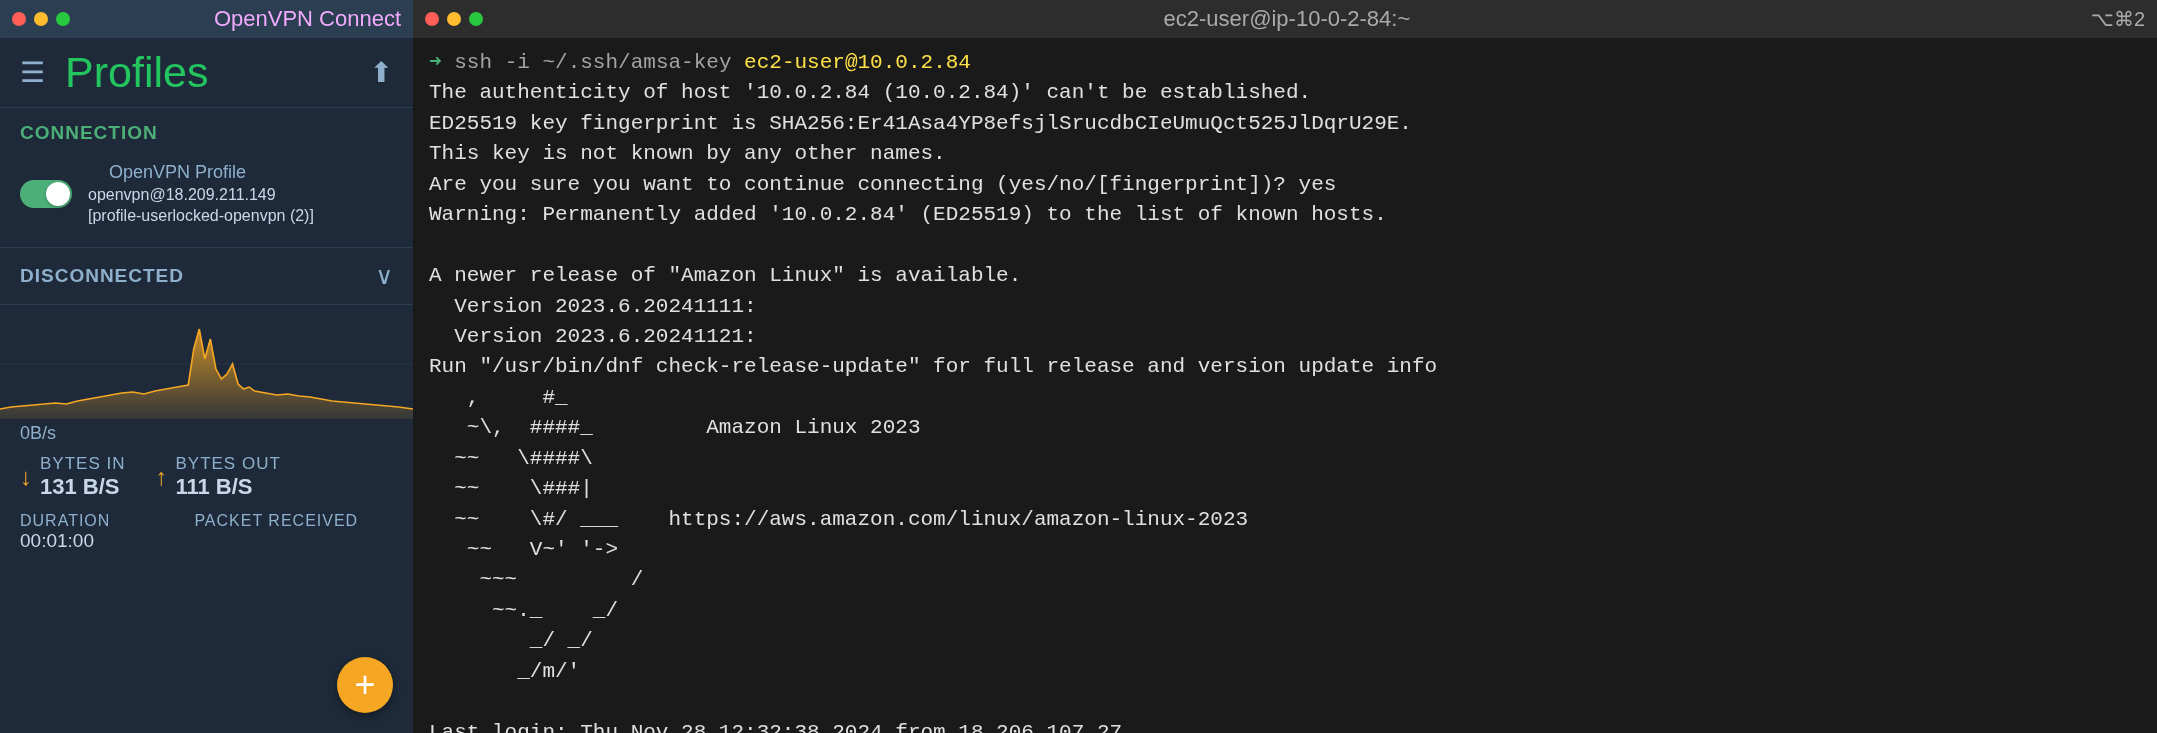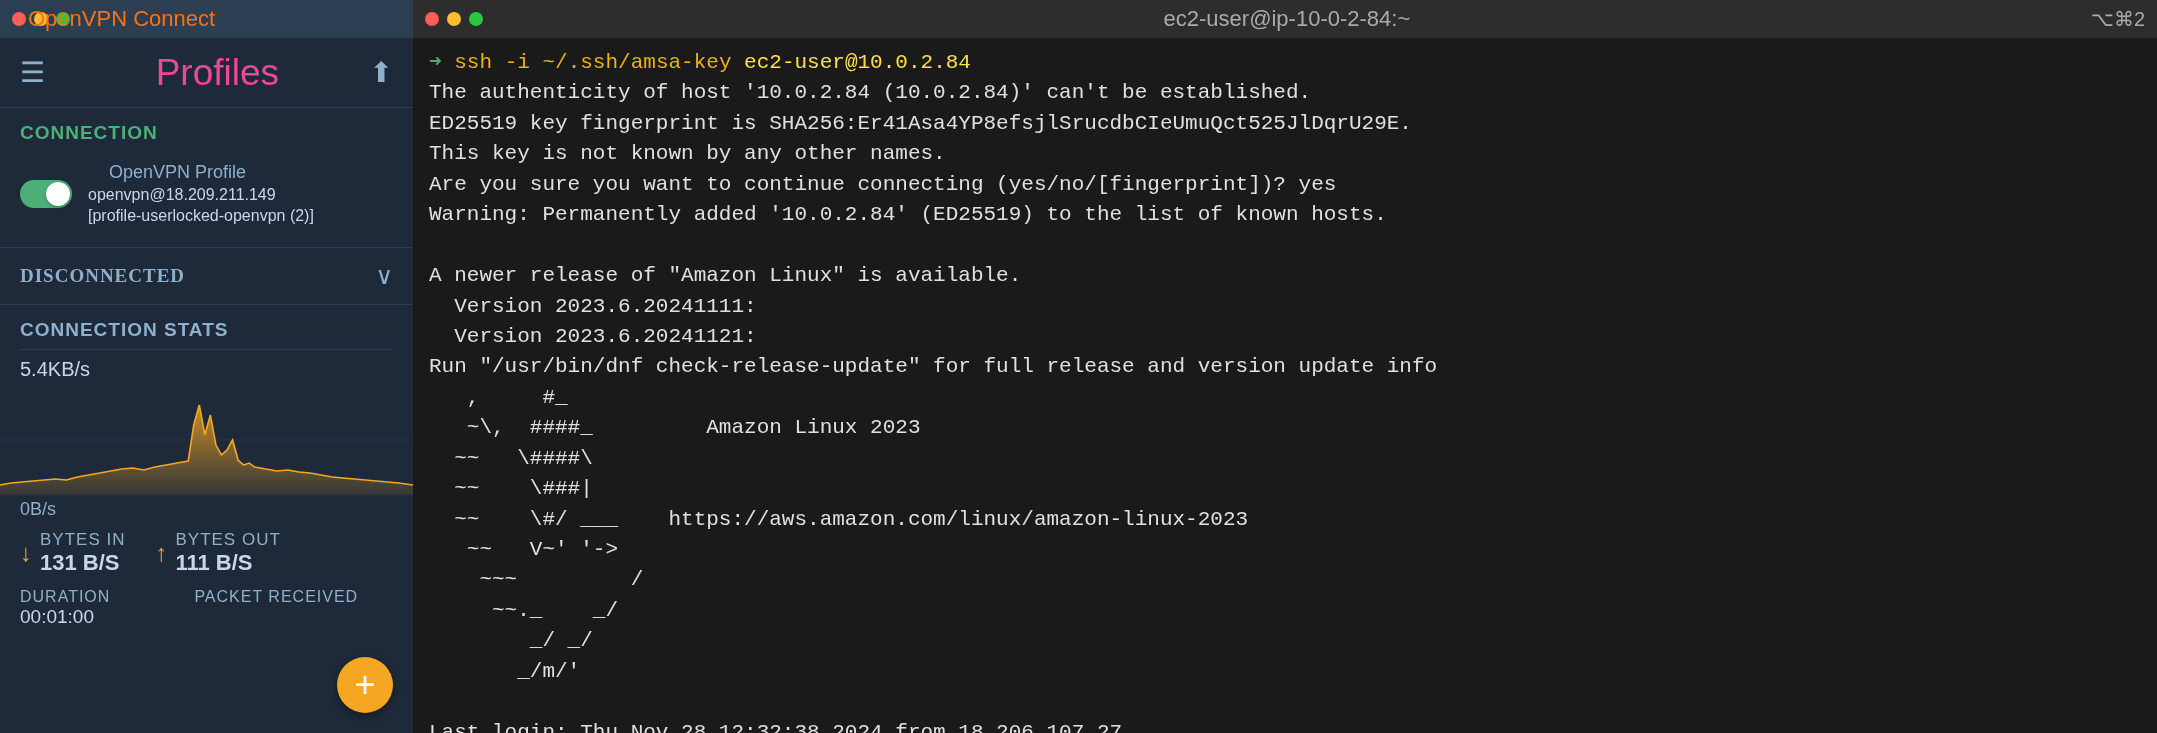--- a/index.html
+++ b/index.html
@@ -34,22 +34,22 @@
       flex-shrink: 0;
     }
     .traffic-light {
       width: 14px; height: 14px; border-radius: 50%;
     }
     .tl-red   { background: #ff5f57; }
     .tl-yellow{ background: #febc2e; }
     .tl-green { background: #28c840; }
     .window-title {
       flex: 1;
-      text-align: left;
-      color: #f97316;
+      text-align: right;
+      color: #f0abfc;
       font-size: 22px;
       font-weight: 500;
       margin-left: -50px;
     }
 
     
     .vpn-header {
       background: #1e2a3a;
       height: 70px;
       display: flex;
@@ -59,42 +59,40 @@
       border-bottom: 1px solid #2c3e52;
     }
     .hamburger-icon {
       color: #8fb0cc;
       font-size: 28px;
       cursor: pointer;
       margin-right: 20px;
     }
     .vpn-header-title {
       flex: 1;
-      color: #ec4899;
-      font-size: 37px;
+      color: #22c55e;
+      font-size: 43px;
       font-weight: 500;
-      text-align: center;
     }
     .upload-icon {
       color: #8fb0cc;
       font-size: 28px;
       cursor: pointer;
     }
 
     
     .section-label {
       font-size: 19px;
       font-weight: 700;
       letter-spacing: 1px;
       padding: 14px 20px 8px;
       color: #4caf78;
     }
     .section-label.disconnected {
       color: #8fb0cc;
-      font-family: Liberation Serif, serif;
     }
 
     .profile-item {
       display: flex;
       align-items: center;
       padding: 10px 20px 16px;
       gap: 16px;
     }
     .toggle-switch {
       width: 52px; height: 28px;
@@ -328,25 +326,20 @@
 
   <div class="divider"></div>
 
   <div class="disconnected-row">
     <span class="section-label disconnected" style="padding:0">DISCONNECTED</span>
     <span class="chevron-icon">∨</span>
   </div>
 
   <div class="divider"></div>
 
-  <div class="stats-section">
-    <div class="stats-label">CONNECTION STATS</div>
-    <div class="stats-divider"></div>
-    <div class="speed-value">5.4KB/s</div>
-  </div>
 
   <div class="chart-area">
     <svg class="chart-svg" viewBox="0 0 373 110" preserveAspectRatio="none" xmlns="http://www.w3.org/2000/svg">
 
       <line x1="0" y1="55" x2="373" y2="55" stroke="#2c3e52" stroke-width="0.5"></line>
 
       <defs>
         <linearGradient id="chartGrad" x1="0" y1="0" x2="0" y2="1">
           <stop offset="0%" stop-color="#f5a623" stop-opacity="0.8"></stop>
           <stop offset="100%" stop-color="#f5a623" stop-opacity="0.1"></stop>
@@ -396,21 +389,21 @@
 <div id="terminal-panel">
 
   <div class="terminal-chrome">
     <div class="traffic-light tl-red"></div>
     <div class="traffic-light tl-yellow"></div>
     <div class="traffic-light tl-green"></div>
     <span class="terminal-title">ec2-user@ip-10-0-2-84:~</span>
     <span class="terminal-shortcut">⌥⌘2</span>
   </div>
 
-  <div class="terminal-body" id="terminal-body"><span style="color:#4caf78">➜ </span><span style="color:#eab308">ssh -i ~/.ssh/amsa-key</span><span style="color:#fde047"> ec2-user@10.0.2.84</span>
+  <div class="terminal-body" id="terminal-body"><span style="color:#4caf78">➜ </span><span style="color:#a3a3a3">ssh -i ~/.ssh/amsa-key</span><span style="color:#fde047"> ec2-user@10.0.2.84</span>
 <span style="color:#e0e0e0">The authenticity of host '10.0.2.84 (10.0.2.84)' can't be established.</span>
 <span style="color:#e0e0e0">ED25519 key fingerprint is SHA256:Er41Asa4YP8efsjlSrucdbCIeUmuQct525JlDqrU29E.</span>
 <span style="color:#e0e0e0">This key is not known by any other names.</span>
 <span style="color:#e0e0e0">Are you sure you want to continue connecting (yes/no/[fingerprint])? yes</span>
 <span style="color:#e0e0e0">Warning: Permanently added '10.0.2.84' (ED25519) to the list of known hosts.</span>
 <span style="color:#e0e0e0"></span>
 <span style="color:#e0e0e0">A newer release of "Amazon Linux" is available.</span>
 <span style="color:#e0e0e0">  Version 2023.6.20241111:</span>
 <span style="color:#e0e0e0">  Version 2023.6.20241121:</span>
 <span style="color:#e0e0e0">Run "/usr/bin/dnf check-release-update" for full release and version update info</span>

